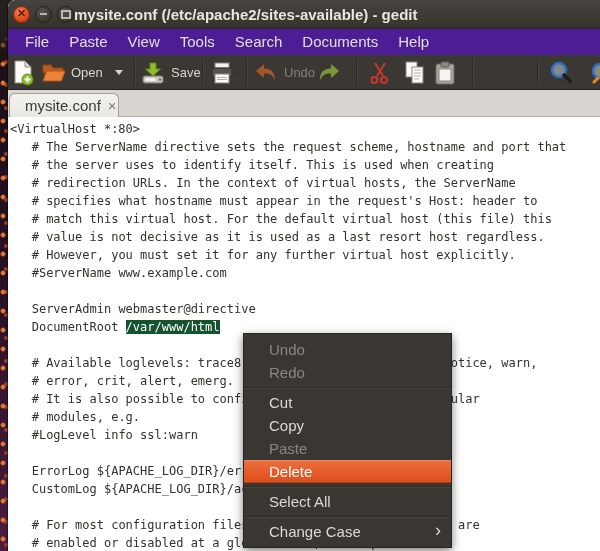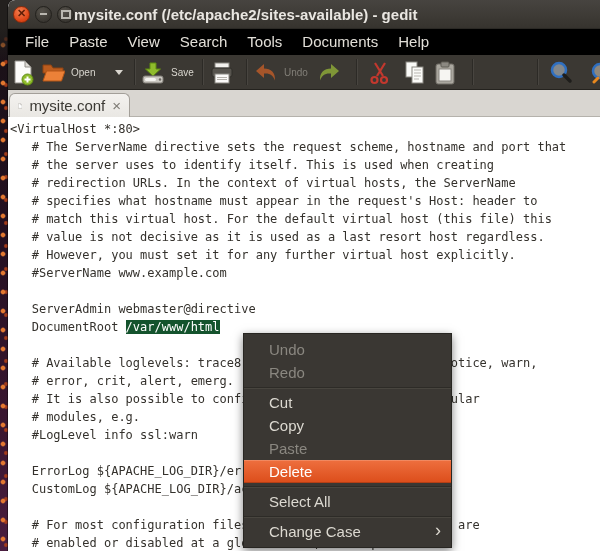--- a/index.html
+++ b/index.html
@@ -24,32 +24,32 @@
     display:flex;align-items:center;border-top-left-radius:7px;border-bottom:1px solid #2b2925;box-sizing:border-box;}
   .wbtn{width:17px;height:17px;border-radius:50%;margin-left:5px;flex:0 0 auto;
     display:flex;align-items:center;justify-content:center;box-sizing:border-box;}
   .wbtn.close{background:radial-gradient(circle at 40% 30%,#f58050,#dd4618 65%,#c23a10);border:1px solid #8c2c0c;}
   .wbtn.close .glyph{color:#5f1d06;font-size:11px;font-weight:bold;line-height:1;margin-top:-1px;}
   .wbtn.plain{background:radial-gradient(circle at 40% 30%,#56524b,#3a3732 70%);border:1px solid #23211d;}
   .glyph-dash{width:7px;height:2px;background:#bab7b0;}
   .glyph-square{width:6px;height:5px;border:2px solid #bab7b0;}
   .title{font-size:15px;font-weight:bold;color:#e9e6e1;white-space:nowrap;}
 
-  .menubar{height:26px;background:#000000;display:flex;align-items:center;padding-left:7px;}
+  .menubar{height:26px;background:#4c1d95;display:flex;align-items:center;padding-left:7px;}
   .menu-item{padding:0 10px;font-size:15px;line-height:26px;color:#e2dfd8;}
 
   .toolbar{height:35px;background:#3b3833;position:relative;border-bottom:1px solid #24221e;box-sizing:border-box;}
   .tbtn{position:absolute;top:4px;height:27px;display:flex;align-items:center;gap:6px;}
-  .tlabel{font-size:10px;color:#d9d6cf;}
+  .tlabel{font-size:13px;color:#d9d6cf;}
   .tlabel.disabled{color:#827f78;}
   .tsep{position:absolute;top:4px;bottom:4px;width:1px;background:#2c2a26;box-shadow:1px 0 0 #484540;}
   .dd-arrow{width:0;height:0;border-left:4px solid transparent;border-right:4px solid transparent;border-top:5px solid #d9d6cf;}
 
   .tabbar{height:27px;background:#d9d6d1;position:relative;border-bottom:1px solid #b5b2ac;box-sizing:border-box;}
-  .tab{position:absolute;left:1px;top:3px;width:121px;height:24px;box-sizing:border-box;
+  .tab{position:absolute;left:1px;top:3px;width:110px;height:24px;box-sizing:border-box;
     background:linear-gradient(#f4f2ef,#e9e7e3);border:1px solid #a39f99;border-bottom:none;
     border-radius:6px 6px 0 0;display:flex;align-items:center;padding-left:8px;gap:7px;}
   .tab-title{font-size:15px;color:#3b3934;}
   .tab-close{margin-left:auto;margin-right:8px;color:#7e7b75;font-size:15px;line-height:1;}
 
   .editor{position:absolute;top:117px;left:0;right:0;bottom:0;background:#ffffff;overflow:hidden;}
   .code{padding:3px 0 0 2px;font-family:"DejaVu Sans Mono",monospace;font-size:12px;line-height:18px;color:#34312c;}
   .line{white-space:pre;tab-size:3;height:18px;}
   .selected{background:#14532d;color:#ffffff;}
 
@@ -79,22 +79,22 @@
     <span class="wbtn plain">
         <span class="glyph-square"></span>
       </span>
     <span class="title">mysite.conf (/etc/apache2/sites-available) - gedit</span>
   </div>
 
   <div class="menubar">
       <span class="menu-item">File</span>
       <span class="menu-item">Paste</span>
       <span class="menu-item">View</span>
+      <span class="menu-item">Tools</span>
       <span class="menu-item">Search</span>
-      <span class="menu-item">Tools</span>
       <span class="menu-item">Documents</span>
       <span class="menu-item">Help</span>
     </div>
 
   <div class="toolbar">
     <div class="tbtn" style="left:4px">
       <svg width="22" height="26" viewBox="0 0 22 26">
         <path d="M3 1h10l6 6v16H3z" fill="#fcfbf9" stroke="#928f89"></path>
         <path d="M13 1v6h6z" fill="#dedbd5" stroke="#928f89"></path>
         <circle cx="15.5" cy="19.5" r="5.5" fill="#8fbb2c" stroke="#618c12"></circle>

